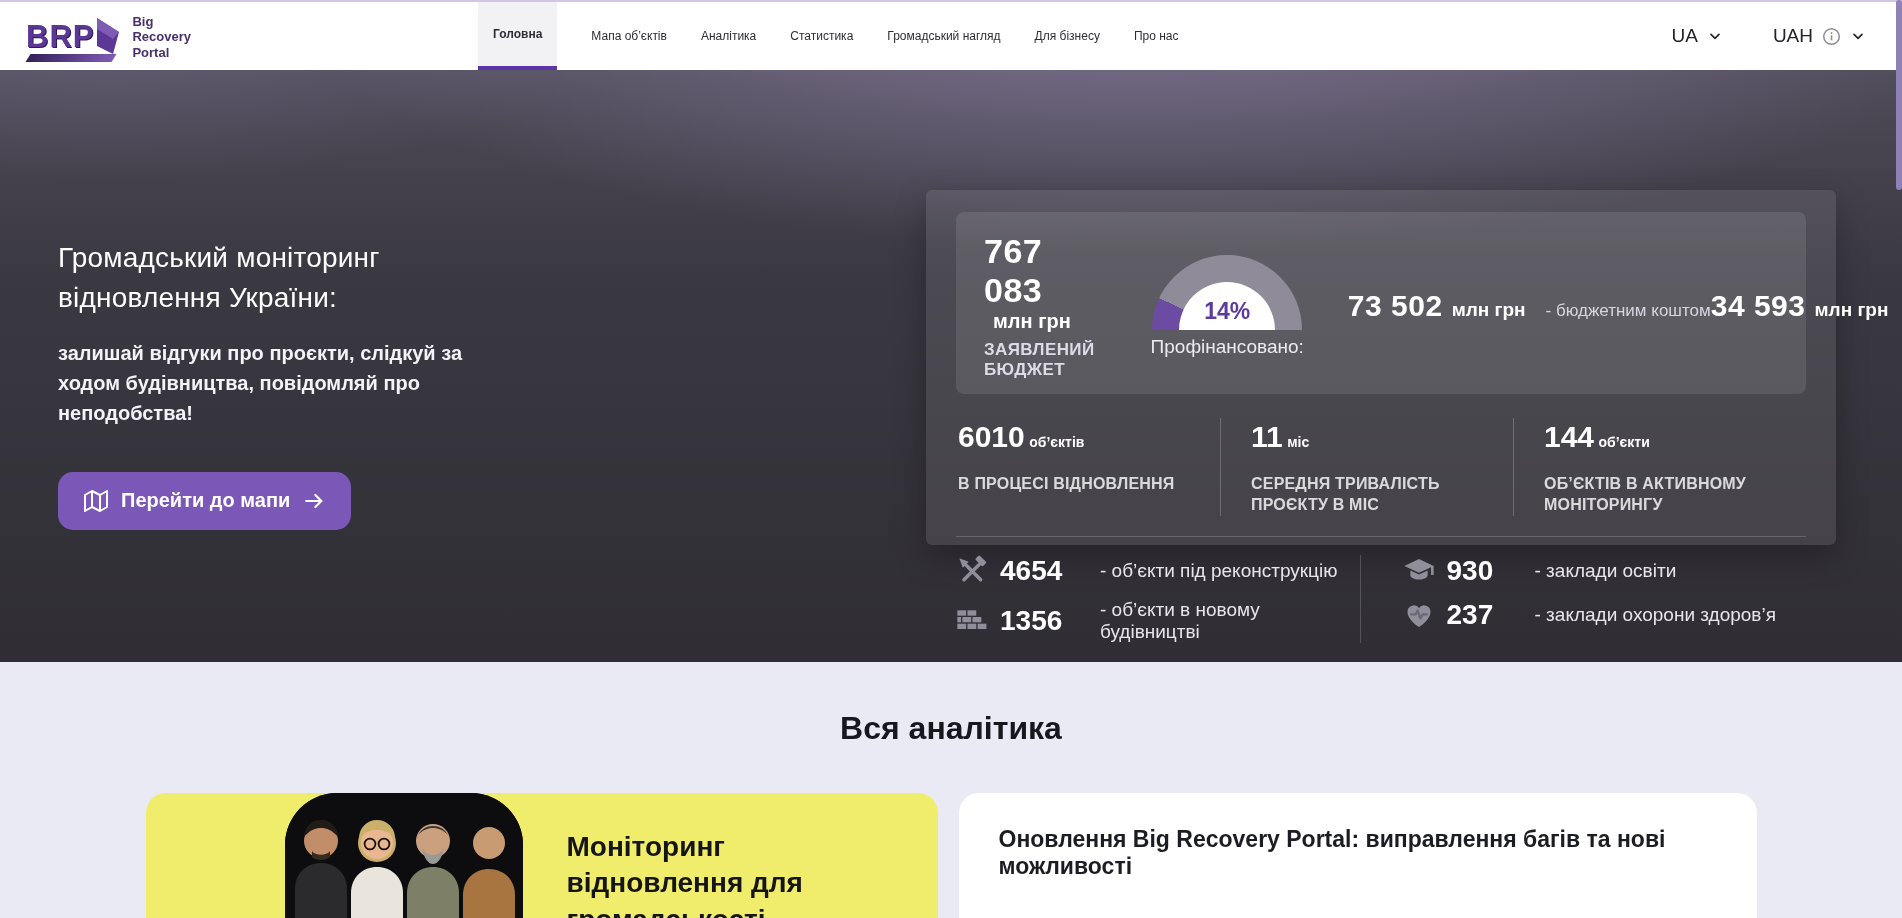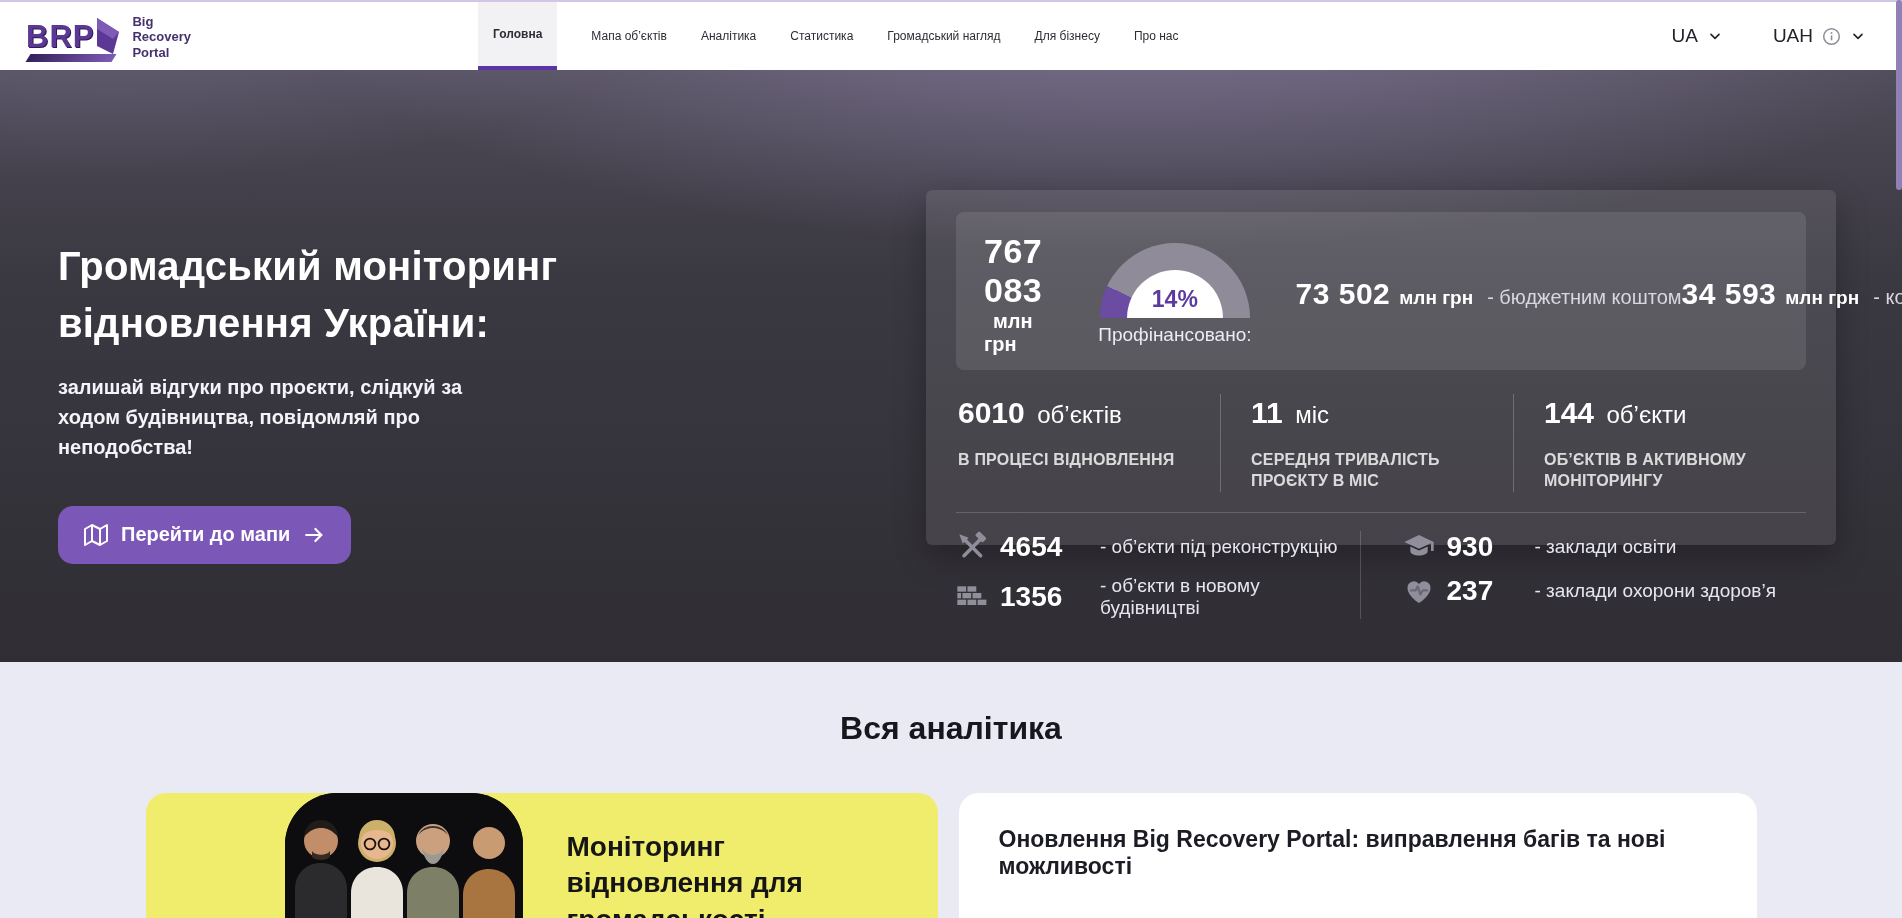--- a/index.html
+++ b/index.html
@@ -24,21 +24,21 @@
   .selector { display:flex; align-items:center; gap:9px; font-size:19px; color:#232229; cursor:pointer; }
 
   
   .hero { position:relative; height:592px;
     background:
       radial-gradient(1400px 430px at 60% -15%, rgba(168,153,201,0.55), rgba(168,153,201,0) 62%),
       radial-gradient(900px 300px at 6% -12%, rgba(142,130,172,0.38), rgba(142,130,172,0) 60%),
       linear-gradient(180deg,#4f4b58 0%,#3a3841 35%,#302e34 100%);
   }
   .hero-copy { position:absolute; left:58px; top:168px; width:620px; color:#fff; }
-  .hero-title { font-size:40px; font-weight:700; line-height:1.42; letter-spacing:0.2px; }
+  .hero-title { font-size:28px; font-weight:400; line-height:1.42; letter-spacing:0.2px; }
   .hero-sub { margin-top:20px; font-size:20px; font-weight:600; line-height:1.5; width:470px; color:#f4f3f7; }
   .cta { margin-top:44px; display:inline-flex; align-items:center; gap:13px; background:#7b58b8; color:#fff; border:none;
          font-family:inherit; font-size:20px; font-weight:700; padding:17px 26px; border-radius:15px; cursor:pointer; }
 
   
   .stats-card { position:absolute; left:926px; top:120px; width:910px; height:355px; background:rgba(255,255,255,0.09);
                 border-radius:6px; padding:22px 30px 0; box-shadow:0 12px 32px rgba(0,0,0,0.28); color:#fff; }
   .stats-top { background:rgba(255,255,255,0.10); border-radius:8px; padding:20px 28px 14px; display:flex; align-items:center; }
   .big-num { font-size:34px; font-weight:800; letter-spacing:0.5px; }
   .big-unit { font-size:20px; font-weight:700; margin-left:9px; }
@@ -48,28 +48,28 @@
   .gauge { position:relative; width:150px; height:75px; border-radius:150px 150px 0 0; }
   .gauge-inner { position:absolute; left:50%; bottom:0; transform:translateX(-50%); width:96px; height:48px;
                  background:#fff; border-radius:96px 96px 0 0; display:flex; justify-content:center; align-items:center;
                  padding-top:12px; font-size:23px; font-weight:800; color:#5d3a9e; }
   .gauge-label { margin-top:6px; font-size:19px; color:#eceaf3; }
 
   .funding-rows { display:flex; flex-direction:row; }
   .funding-row { display:flex; align-items:baseline; white-space:nowrap; }
   .fund-val { font-size:30px; font-weight:800; letter-spacing:0.5px; }
   .fund-unit { font-size:19px; font-weight:700; margin-left:9px; }
-  .fund-note { font-size:20px; color:#d9d6e1; margin-left:14px; }
+  .fund-note { font-size:17px; color:#d9d6e1; margin-left:20px; }
 
   .stats-mid { display:flex; padding:24px 0 20px; }
   .mid-col { flex:1; padding:2px 10px 0 30px; }
   .mid-col:first-child { padding-left:2px; }
   .mid-col + .mid-col { border-left:1px solid rgba(255,255,255,0.22); }
   .mid-val { font-size:30px; font-weight:800; }
-  .mid-unit { font-size:24px; font-weight:400; margin-left:8px; }
+  .mid-unit { font-size:14px; font-weight:700; margin-left:0; }
   .mid-caption { margin-top:20px; font-size:16px; font-weight:600; color:rgba(255,255,255,0.8); line-height:1.3; max-width:235px; letter-spacing:0.2px; }
 
   .stats-bottom { display:flex; border-top:1px solid rgba(255,255,255,0.18); padding-top:18px; }
   .types-half { flex:1; display:flex; flex-direction:column; gap:12px; }
   .types-half.right { border-left:1px solid rgba(255,255,255,0.18); padding-left:42px; }
   .type-row { display:flex; align-items:center; }
   .type-icon { width:44px; flex:none; display:flex; align-items:center; }
   .type-val { font-size:28px; font-weight:800; width:100px; flex:none; }
   .type-val.narrow { width:88px; }
   .type-label { font-size:19px; color:#e7e5ee; }
@@ -162,20 +162,21 @@
     </button>
   </div>
 
   <div class="stats-card">
     <div class="stats-top">
       <div>
         <div>
           <span class="big-num">767 083</span>
           <span class="big-unit">млн грн</span>
         </div>
+        <div class="stat-caption">ЗАЯВЛЕНИЙ БЮДЖЕТ</div>
       </div>
 
       <div class="gauge-wrap">
         <div class="gauge" style="background: conic-gradient(from 270deg at 50% 100%, rgb(108, 75, 163) 0deg, rgb(108, 75, 163) 25.2deg, rgb(143, 139, 153) 25.2deg, rgb(143, 139, 153) 180deg, transparent 180deg, transparent 360deg);">
           <div class="gauge-inner">14%</div>
         </div>
         <div class="gauge-label">Профінансовано:</div>
       </div>
 
       <div class="funding-rows">

